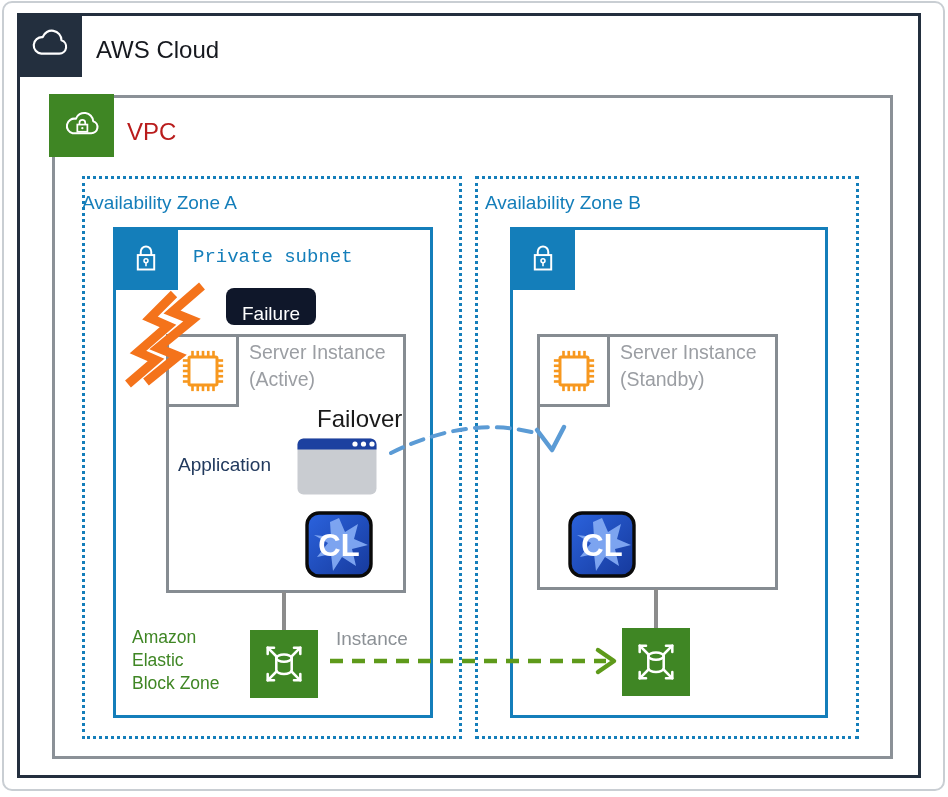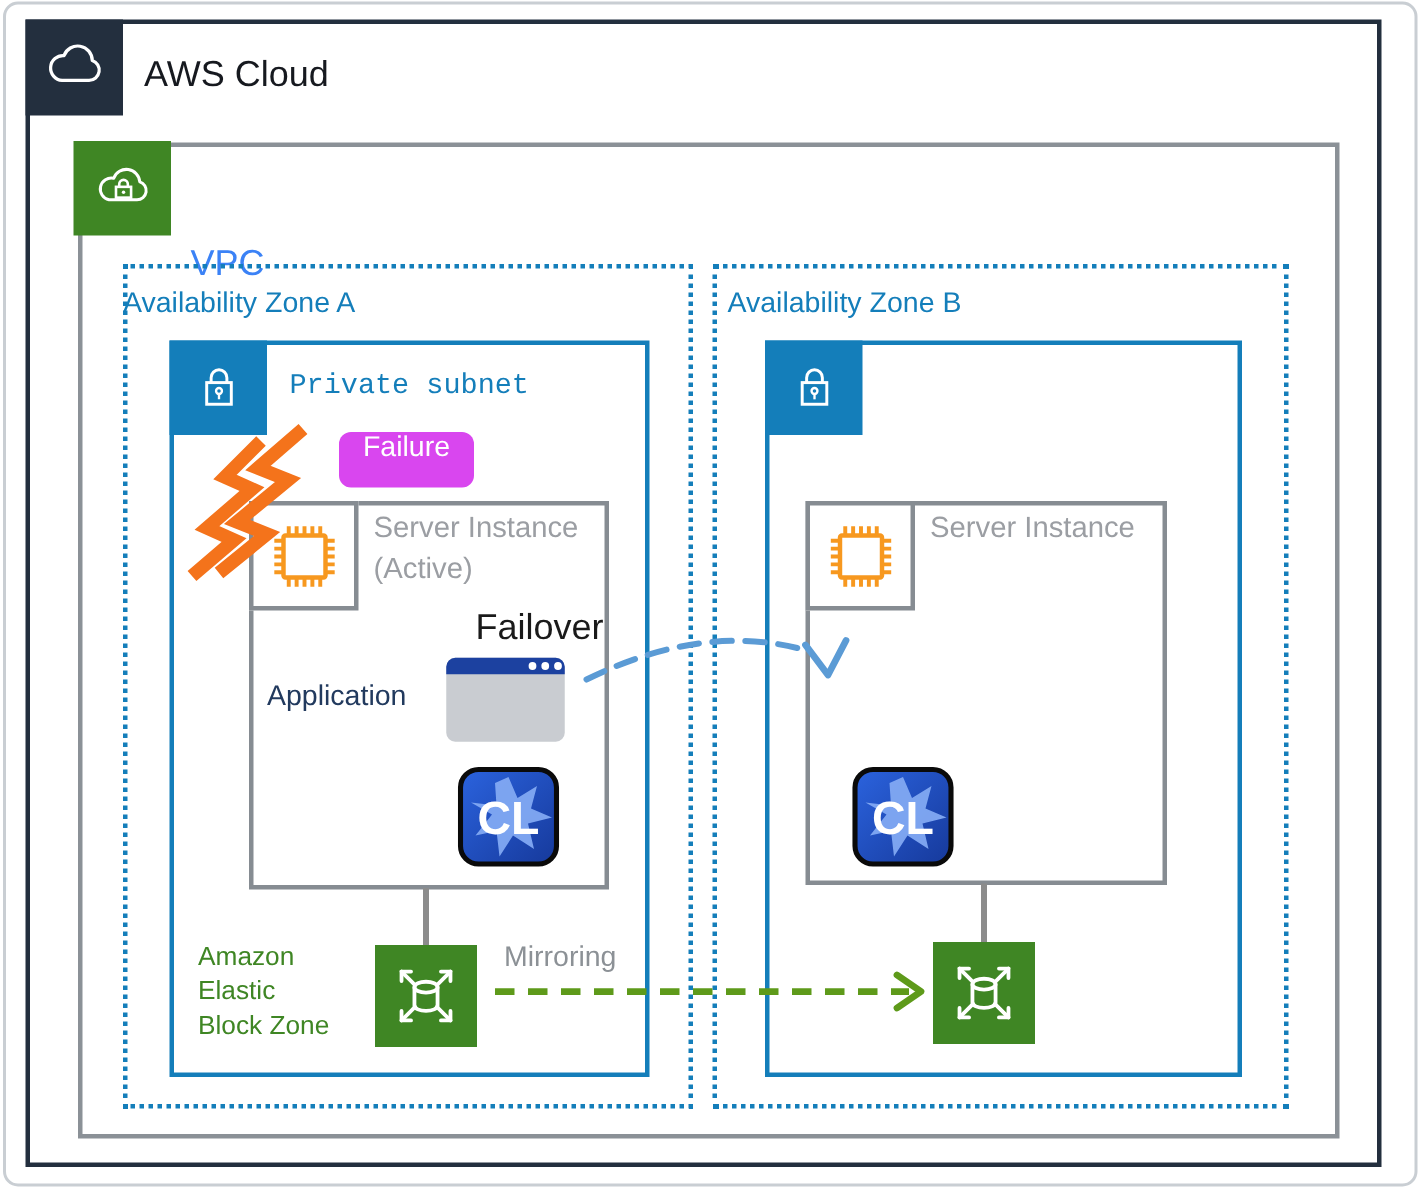--- a/index.html
+++ b/index.html
@@ -36,35 +36,35 @@
   .ebs-b{left:622px;top:628px;}
   .cl-icon{width:68px;height:67px;z-index:6;}
   .cl-a{left:305px;top:511px;}
   .cl-b{left:568px;top:511px;}
   .win-icon{left:297px;top:438px;width:80px;height:57px;z-index:6;}
   .burst{left:118px;top:276px;width:104px;height:120px;z-index:7;}
 
   
   .lbl{white-space:nowrap;color:#16191F;font-size:24px;}
   .aws-lbl{left:96px;top:36px;}
-  .vpc-lbl{left:127px;top:118px;color:#3b82f6;margin-top:44px;}
+  .vpc-lbl{left:127px;top:118px;color:#b91c1c;}
   .az-lbl{font-size:19px;color:#147EBA;text-align:left;}
   .az-a-lbl{left:82px;top:192px;width:380px;}
   .az-b-lbl{left:485px;top:192px;width:384px;}
   .subnet-lbl{left:193px;top:246px;font-size:19px;color:#147EBA;font-family:Liberation Mono, monospace;}
   .server-lbl{font-size:19.5px;line-height:27px;color:#9B9EA3;white-space:nowrap;}
   .server-a-lbl{left:249px;top:339px;}
   .server-b-lbl{left:620px;top:339px;}
   .failover-lbl{left:317px;top:405px;font-size:24px;color:#1A1A1A;}
   .application-lbl{left:178px;top:454px;font-size:19px;color:#223A5E;}
   .mirroring-lbl{left:336px;top:628px;font-size:19px;color:#8C9196;}
   .ebs-lbl{left:132px;top:626px;width:114px;text-align:left;font-size:17.5px;line-height:23px;color:#3F8624;}
 
-  .failure-badge{left:226px;top:288px;width:90px;height:37px;background:#d946ef;border-radius:8px;
-    display:flex;align-items:flex-start;justify-content:center;color:#fff;font-size:19px;z-index:8;}
+  .failure-badge{left:226px;top:288px;width:90px;height:37px;background:#0f172a;border-radius:8px;
+    display:flex;align-items:flex-end;justify-content:center;color:#fff;font-size:19px;z-index:8;}
 
   .connector{width:4px;background:#8C8C8C;z-index:1;}
   .conn-a{left:282px;top:592px;height:38px;}
   .conn-b{left:654px;top:589px;height:39px;}
 
   .overlay{left:0;top:0;width:948px;height:797px;z-index:20;pointer-events:none;}
 </style>
 </head>
 <body>
 
@@ -201,20 +201,21 @@
         <line x1="48" y1="20" x2="55" y2="20"></line>
           <line x1="48" y1="26" x2="55" y2="26"></line>
           <line x1="48" y1="32" x2="55" y2="32"></line>
           <line x1="48" y1="38" x2="55" y2="38"></line>
           <line x1="48" y1="44" x2="55" y2="44"></line>
       </g>
     </svg>
   </div>
   <div class="abs server-lbl server-b-lbl">
     <div>Server Instance</div>
+    <div>(Standby)</div>
   </div>
   <svg class="abs cl-icon cl-b" viewBox="0 0 68 67">
     <defs>
       <linearGradient id="clg-b" x1="0" y1="0" x2="1" y2="1">
         <stop offset="0" stop-color="#2B63DE"></stop>
           <stop offset="1" stop-color="#16399B"></stop>
       </linearGradient>
     </defs>
     <rect x="2" y="2" width="64" height="63" rx="12" fill="url(#clg-b)" stroke="#0A0A0A" stroke-width="3.4"></rect>
     <polygon points="34,7 40,21 53,13 49,28 63,34 47,38 51,55 37,46 28,60 26,43 12,46 23,32 9,24 26,26 25,11" fill="#82A9F2" opacity="0.95"></polygon>
@@ -255,21 +256,21 @@
         <path d="M23.5 25.5 V39 a8.5 4 0 0 0 17 0 V25.5"></path>
       </g>
     </svg>
   </div>
 
   <div class="abs ebs-lbl">
     <div>Amazon</div>
     <div>Elastic</div>
     <div>Block Zone</div>
   </div>
-  <div class="abs lbl mirroring-lbl">Mirroring</div>
+  <div class="abs lbl mirroring-lbl">Instance</div>
 
   <svg class="abs overlay" viewBox="0 0 948 797">
     <g>
       <path d="M391 453 Q 470 414 539 434" fill="none" stroke="#5B9BD5" stroke-width="4" stroke-dasharray="13 9" stroke-linecap="round"></path>
       <path d="M537 430 L552 450 L564 427" fill="none" stroke="#5B9BD5" stroke-width="4.5" stroke-linecap="round" stroke-linejoin="round"></path>
     </g>
     <g>
       <line x1="330" y1="661" x2="606" y2="661" stroke="#5E9A1A" stroke-width="4.5" stroke-dasharray="13 9"></line>
       <path d="M598 650 L614 661 L598 672" fill="none" stroke="#5E9A1A" stroke-width="4.5" stroke-linecap="round" stroke-linejoin="round"></path>
     </g>

